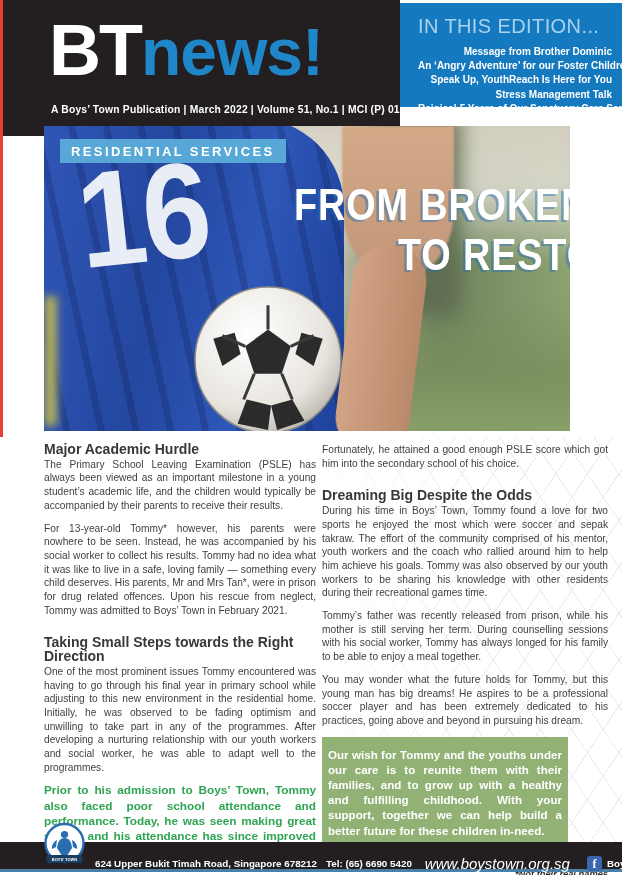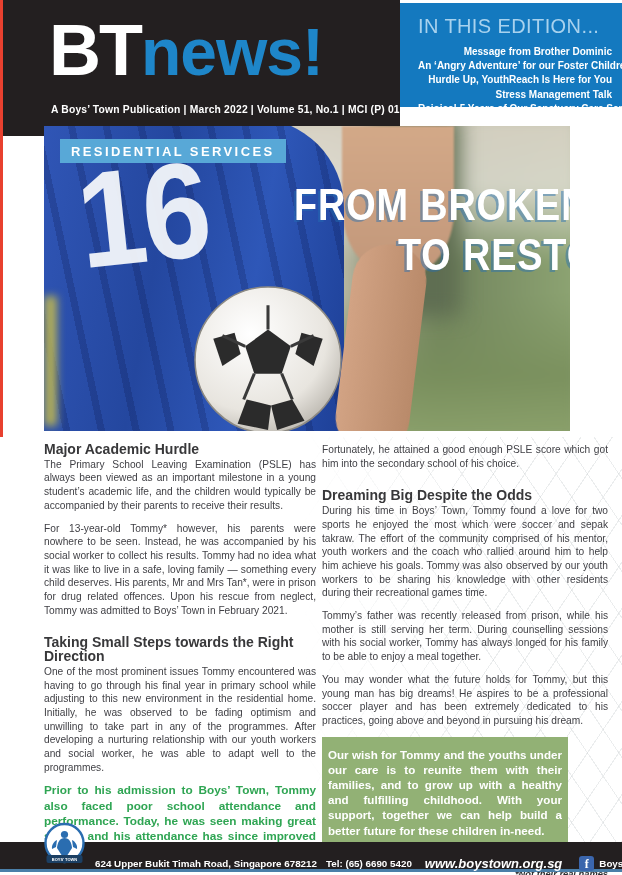--- a/index.html
+++ b/index.html
@@ -62,42 +62,42 @@
   .highlight-para { color:#2fa553; font-weight:bold; font-size:11.8px; line-height:15.2px; margin-top:3px; }
   .callout { background:#92b175; color:#ffffff; font-weight:bold; font-size:11.6px; line-height:15.2px;
     padding:10px 6px; width:246px; margin-top:3px; text-align:justify; }
   .footnote { margin-top:20px; text-align:right; font-size:9.3px; font-style:italic; font-weight:bold; color:#2e2e30; }
   
   .footer-bar { position:absolute; left:0; top:842px; width:622px; height:27px; background:#231f20; z-index:10; }
   .footer-rule { position:absolute; left:0; top:869px; width:622px; height:3px; background:#4a7fa9; z-index:10; }
   .footer-logo { position:absolute; left:41px; top:822px; width:47px; height:47px; z-index:11; }
   .footer-content { position:absolute; left:95px; top:842px; height:42px; display:flex; align-items:center; gap:9px; z-index:11; white-space:nowrap; }
   .footer-content .addr, .footer-content .tel { color:#ffffff; font-weight:bold; font-size:9.8px; }
-  .footer-content .web { color:#ffffff; font-weight:bold; font-style:italic; font-size:13px; margin-left:4px; text-decoration:none; }
+  .footer-content .web { color:#ffffff; font-weight:normal; font-style:italic; font-size:15px; margin-left:4px; text-decoration:none; }
   .sns { display:flex; align-items:center; gap:5px; margin-left:8px; text-decoration:none; }
   .sns-label { color:#ffffff; font-weight:bold; font-size:9.8px; }
   .fb-icon { width:15px; height:15px; border-radius:3px; background:#3b66ad; color:#ffffff; font-weight:bold;
     font-size:12px; display:flex; align-items:flex-end; justify-content:center; line-height:14px; font-family:"Liberation Serif", serif; }
 </style>
 </head>
 <body>
 
 <div class="red-strip"></div>
 
 <div class="header-dark">
   <div class="masthead"><span class="bt">BT</span><span class="news">news!</span></div>
   <div class="pub-line">A Boys’ Town Publication   |   March  2022   |   Volume 51, No.1   |   MCI (P) 013/03/2022</div>
 </div>
 
 <div class="edition-box">
   <div class="edition-title">IN THIS EDITION...</div>
   <ul class="edition-list">
     <li>Message from Brother Dominic</li>
     <li>An ‘Angry Adventure’ for our Foster Children</li>
-    <li>Hurdle Up, YouthReach Is Here for You</li>
+    <li>Speak Up, YouthReach Is Here for You</li>
     <li>Stress Management Talk</li>
     <li>Rejoice! 5 Years of Our Sanctuary Care Service</li>
     <li>Celebrating 65 Years of Fostering with 65 Stories</li>
   </ul>
 </div>
 
 <div class="photo">
   <div class="photo-bg"></div>
   <div class="photo-tree"></div>
   <div class="arm-upper"></div>

